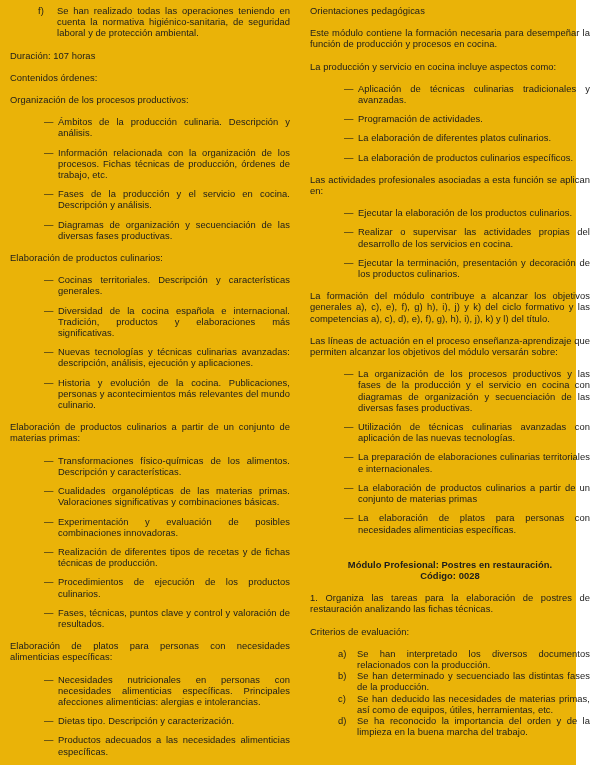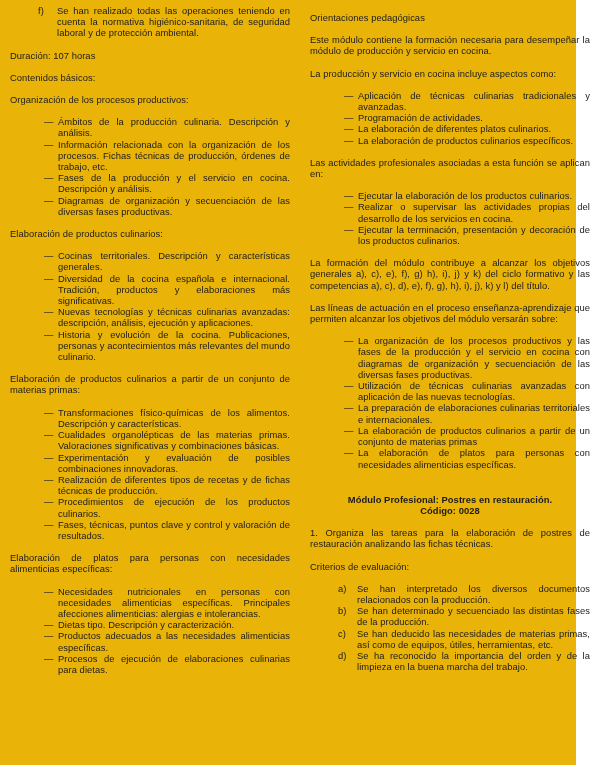--- a/index.html
+++ b/index.html
@@ -25,29 +25,30 @@
   }
   .col {
     width: 280px;
     flex: 0 0 280px;
     font-size: 9.4px;
     line-height: 11.2px;
     letter-spacing: 0.05px;
   }
   .para {
     text-align: justify;
-    margin: 7px 0 11px 0;
+    margin: 0 0 11px 0;
   }
   .list {
     margin: 0 0 11px 0;
   }
   .dash-item {
     text-align: justify;
     padding-left: 48px;
     text-indent: -14px;
+    margin-top: 8px;
   }
   .dash {
     display: inline-block;
     width: 14px;
     text-indent: 0;
   }
   .lettered-item {
     text-align: justify;
     padding-left: 47px;
     text-indent: -19px;
@@ -68,21 +69,21 @@
 </style>
 </head>
 <body>
 
 <div class="page">
   <div class="col">
       <div class="list">
         <div class="lettered-item"><span class="item-label">f)</span>Se han realizado todas las operaciones teniendo en cuenta la normativa higiénico-sanitaria, de seguridad laboral y de protección ambiental.</div>
       </div>
       <div class="para">Duración: 107 horas</div>
-      <div class="para">Contenidos básicos:</div>
+      <div class="para">Contenidos órdenes:</div>
       <div class="para">Organización de los procesos productivos:</div>
       <div class="list">
         <div class="dash-item"><span class="dash">—</span>Ámbitos de la producción culinaria. Descripción y análisis.</div>
         <div class="dash-item"><span class="dash">—</span>Información relacionada con la organización de los procesos. Fichas técnicas de producción, órdenes de trabajo, etc.</div>
         <div class="dash-item"><span class="dash">—</span>Fases de la producción y el servicio en cocina. Descripción y análisis.</div>
         <div class="dash-item"><span class="dash">—</span>Diagramas de organización y secuenciación de las diversas fases productivas.</div>
       </div>
       <div class="para">Elaboración de productos culinarios:</div>
       <div class="list">
         <div class="dash-item"><span class="dash">—</span>Cocinas territoriales. Descripción y características generales.</div>
@@ -102,21 +103,21 @@
       <div class="para">Elaboración de platos para personas con necesidades alimenticias específicas:</div>
       <div class="list">
         <div class="dash-item"><span class="dash">—</span>Necesidades nutricionales en personas con necesidades alimenticias específicas. Principales afecciones alimenticias: alergias e intolerancias.</div>
         <div class="dash-item"><span class="dash">—</span>Dietas tipo. Descripción y caracterización.</div>
         <div class="dash-item"><span class="dash">—</span>Productos adecuados a las necesidades alimenticias específicas.</div>
         <div class="dash-item"><span class="dash">—</span>Procesos de ejecución de elaboraciones culinarias para dietas.</div>
       </div>
     </div>
   <div class="col">
       <div class="para">Orientaciones pedagógicas</div>
-      <div class="para">Este módulo contiene la formación necesaria para desempeñar la módulo de producción y servicio en cocina.</div>
+      <div class="para">Este módulo contiene la formación necesaria para desempeñar la función de producción y procesos en cocina.</div>
       <div class="para">La producción y servicio en cocina incluye aspectos como:</div>
       <div class="list">
         <div class="dash-item"><span class="dash">—</span>Aplicación de técnicas culinarias tradicionales y avanzadas.</div>
         <div class="dash-item"><span class="dash">—</span>Programación de actividades.</div>
         <div class="dash-item"><span class="dash">—</span>La elaboración de diferentes platos culinarios.</div>
         <div class="dash-item"><span class="dash">—</span>La elaboración de productos culinarios específicos.</div>
       </div>
       <div class="para">Las actividades profesionales asociadas a esta función se aplican en:</div>
       <div class="list">
         <div class="dash-item"><span class="dash">—</span>Ejecutar la elaboración de los productos culinarios.</div>

